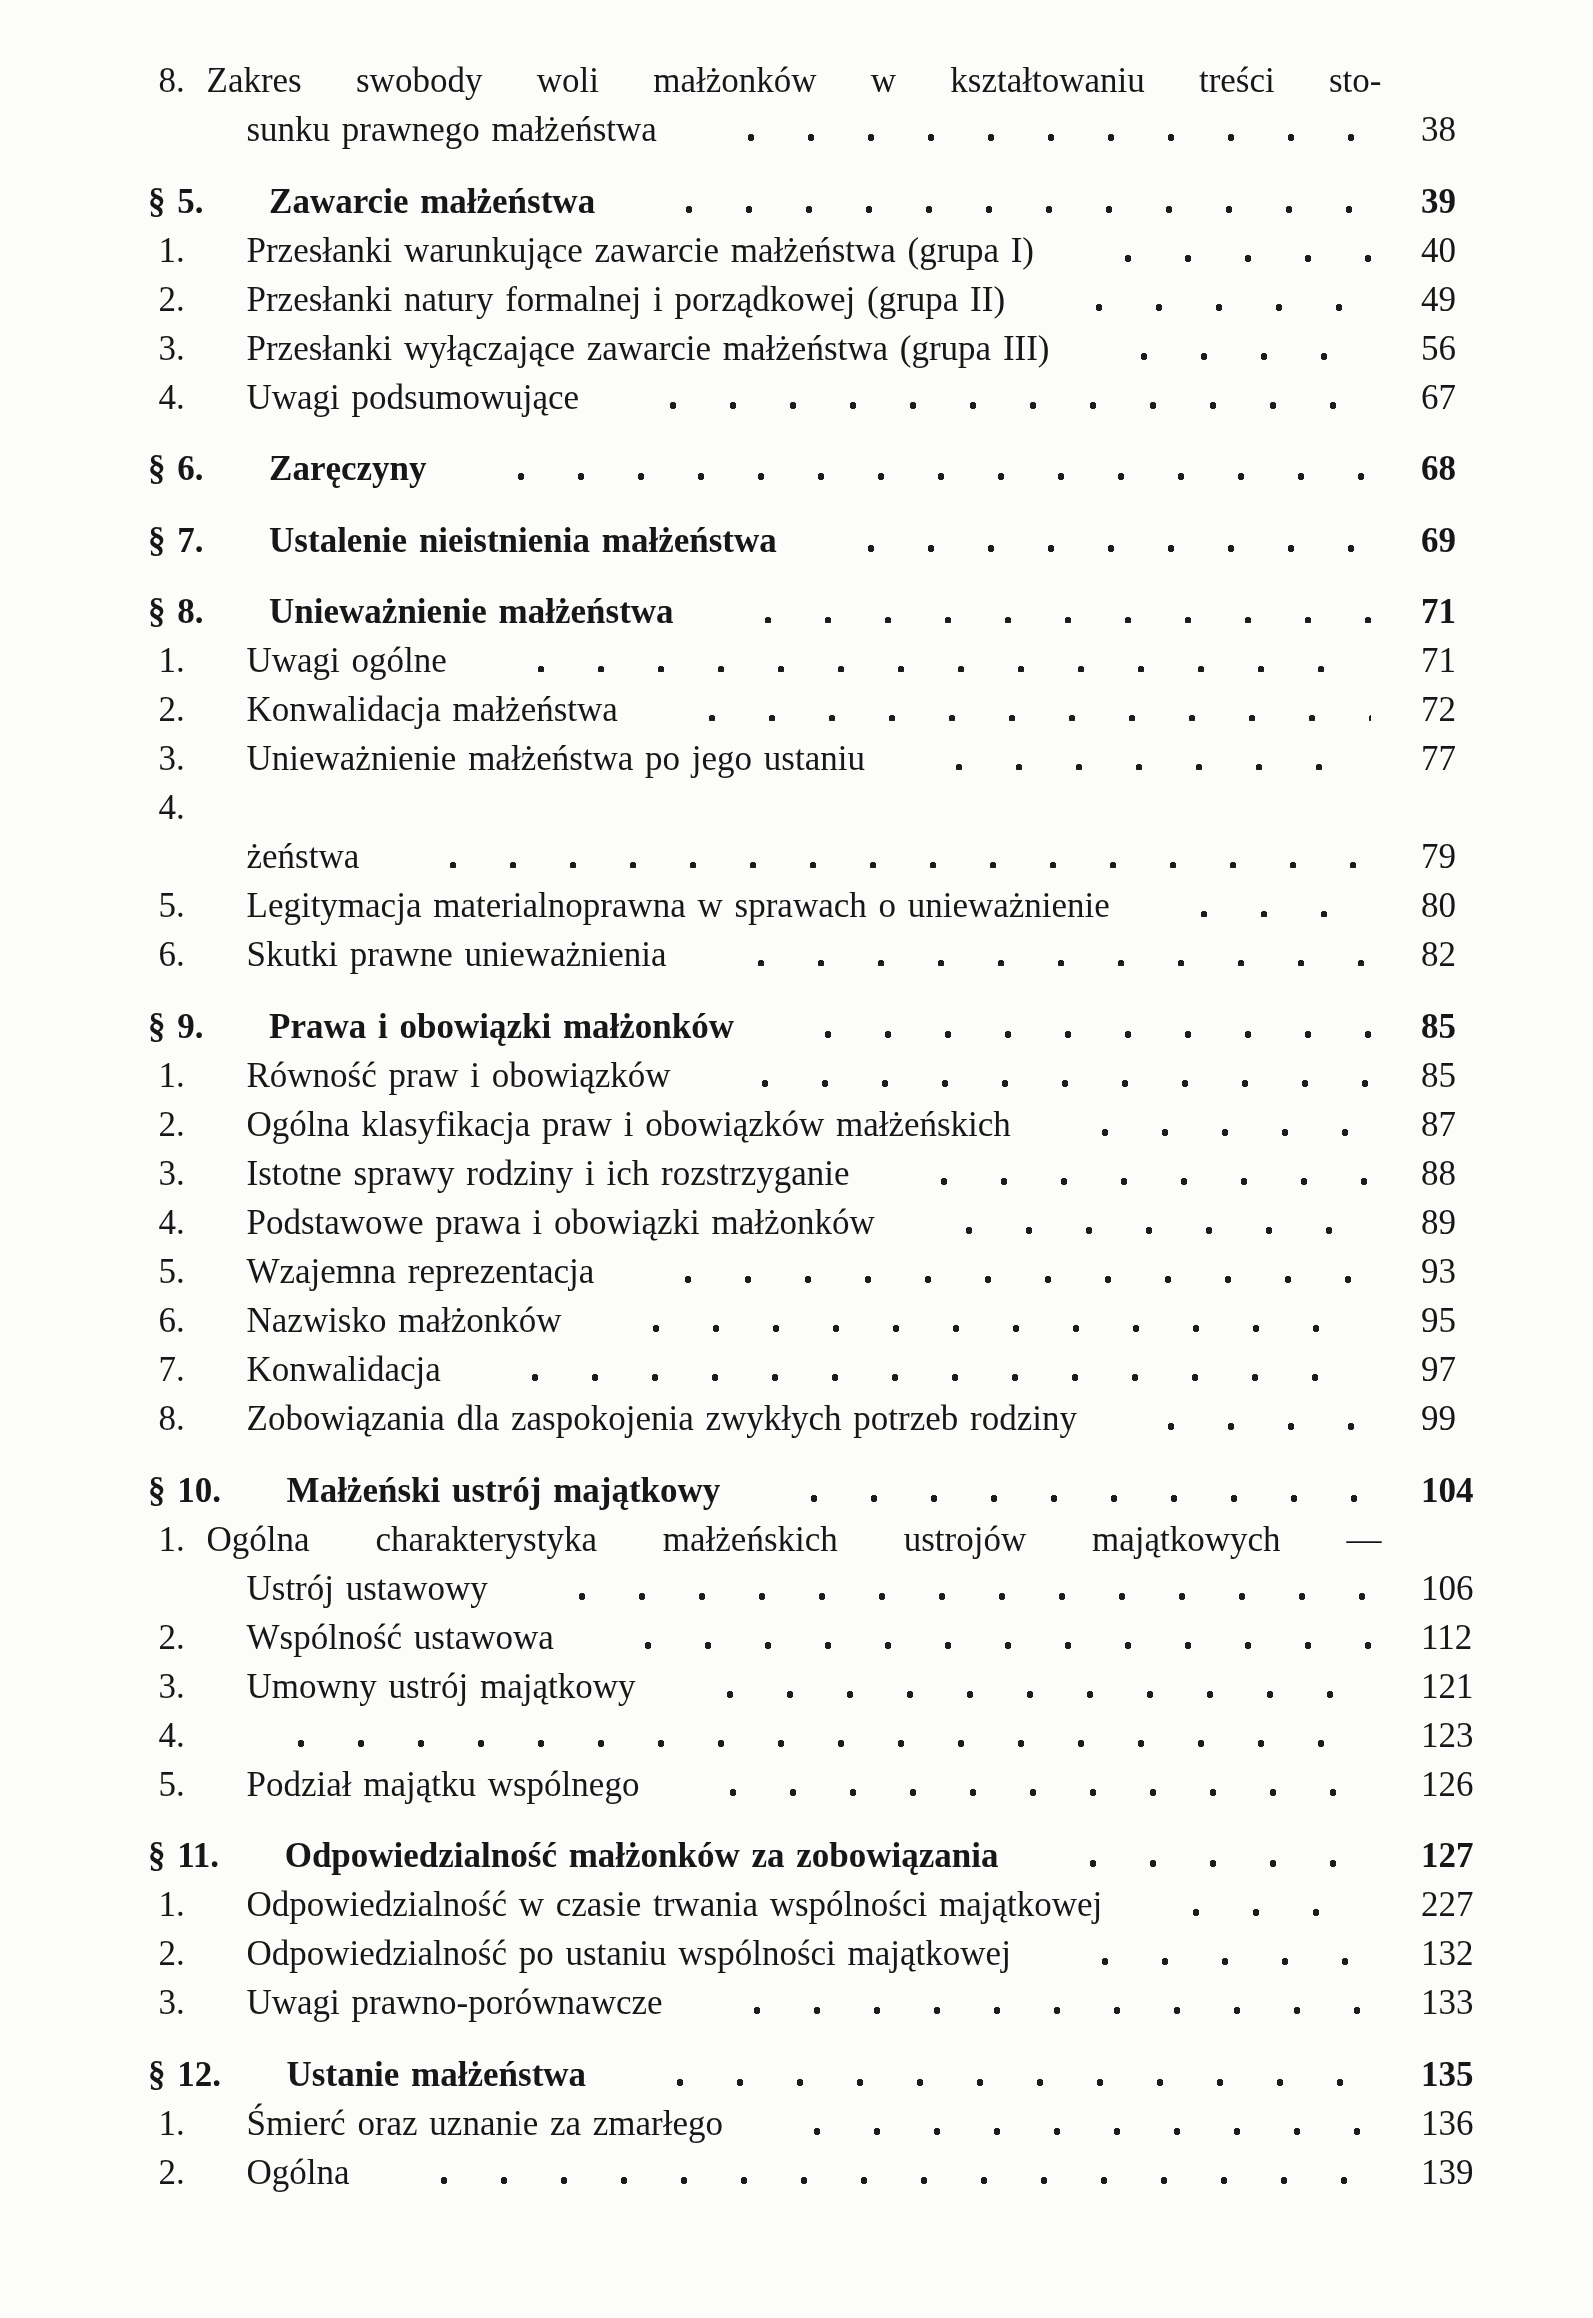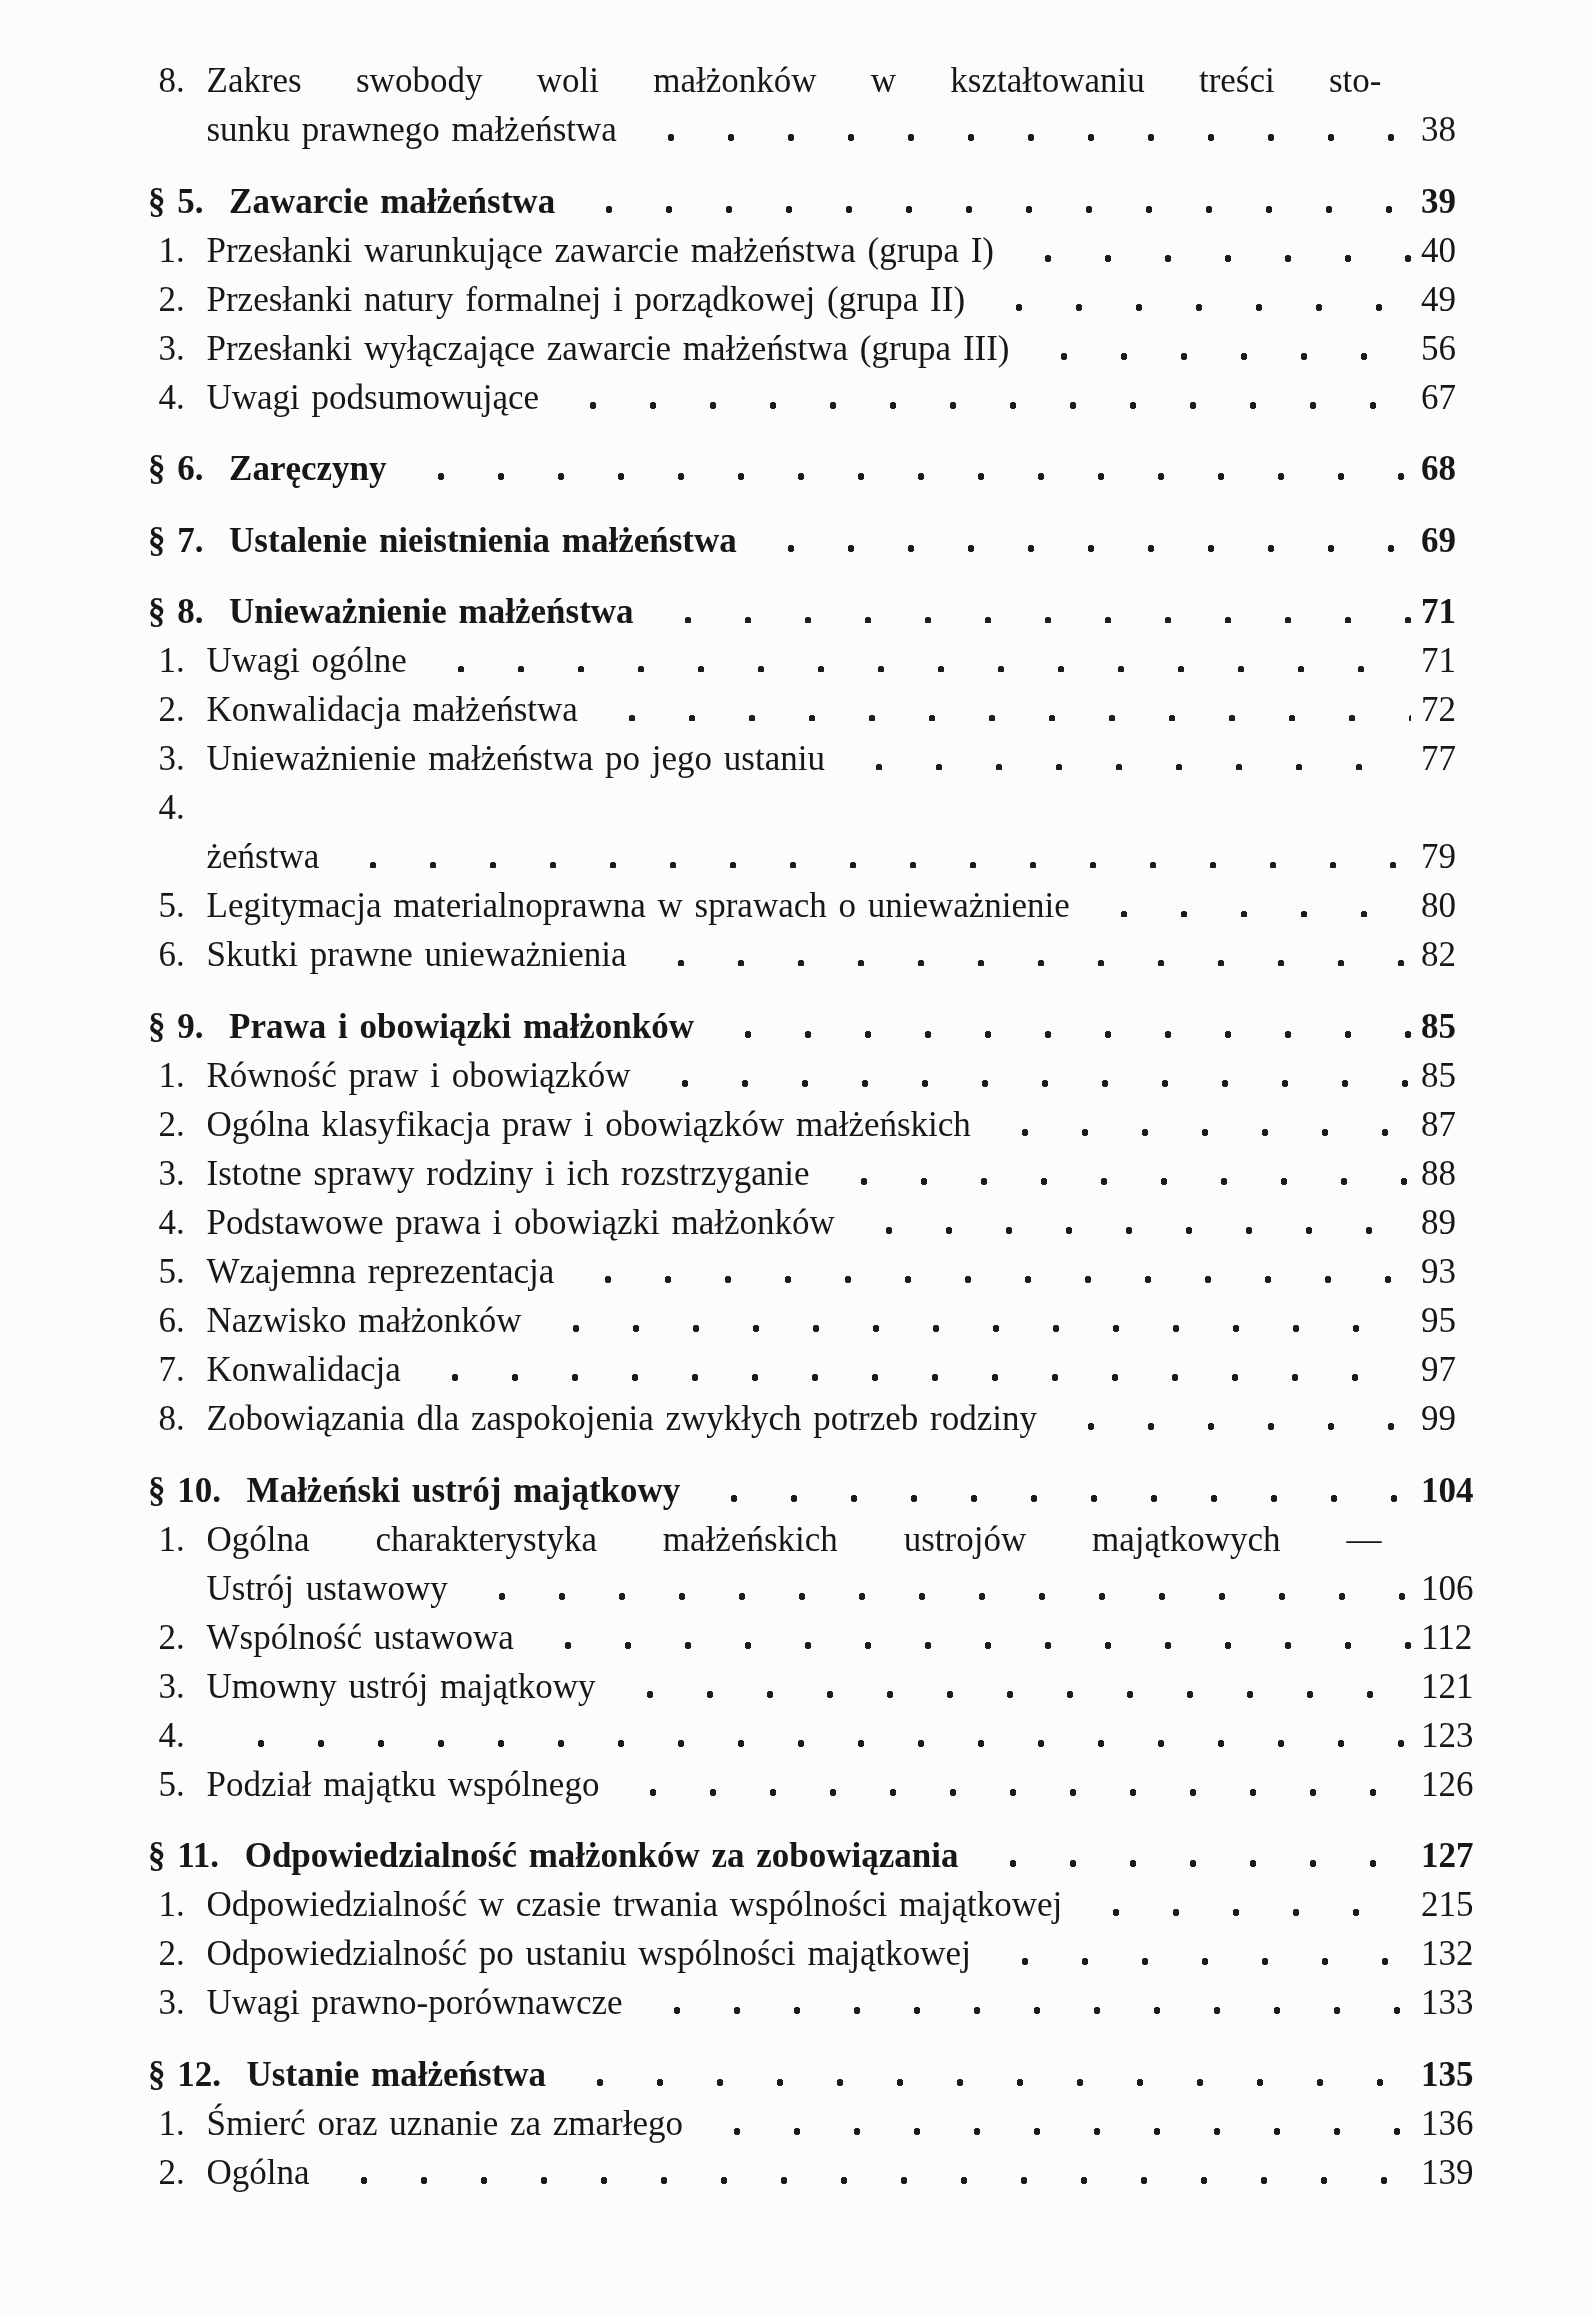--- a/index.html
+++ b/index.html
@@ -21,20 +21,21 @@
     left: 148px;
     width: 1348px;
   }
   .row {
     display: flex;
     align-items: baseline;
     font-size: 35px;
     line-height: 49px;
     word-spacing: 3px;
     white-space: nowrap;
+    gap: 40px;
   }
   .item-row { padding-left: 10.5px; }
   .num {
     flex: 0 0 48px;
   }
   .section-row {
     margin-top: 22.6px;
     font-weight: 700;
   }
   .prefix {
@@ -272,21 +273,21 @@
       <div class="row section-row">
         <span class="prefix">§ 11.</span>
         <span class="text">Odpowiedzialność małżonków za zobowiązania</span>
         <span class="leader"></span>
         <span class="page">127</span>
       </div>
       <div class="row item-row">
         <span class="num">1.</span>
         <span class="text">Odpowiedzialność w czasie trwania wspólności majątkowej</span>
         <span class="leader"></span>
-        <span class="page">215</span>
+        <span class="page">227</span>
       </div>
       <div class="row item-row">
         <span class="num">2.</span>
         <span class="text">Odpowiedzialność po ustaniu wspólności majątkowej</span>
         <span class="leader"></span>
         <span class="page">132</span>
       </div>
       <div class="row item-row">
         <span class="num">3.</span>
         <span class="text">Uwagi prawno-porównawcze</span>

